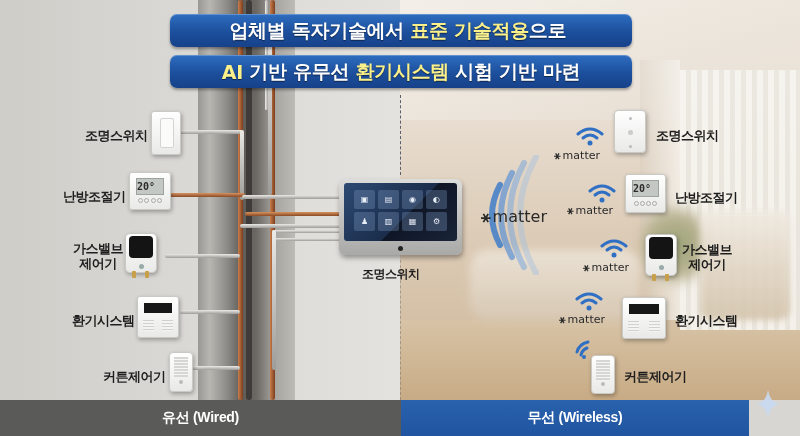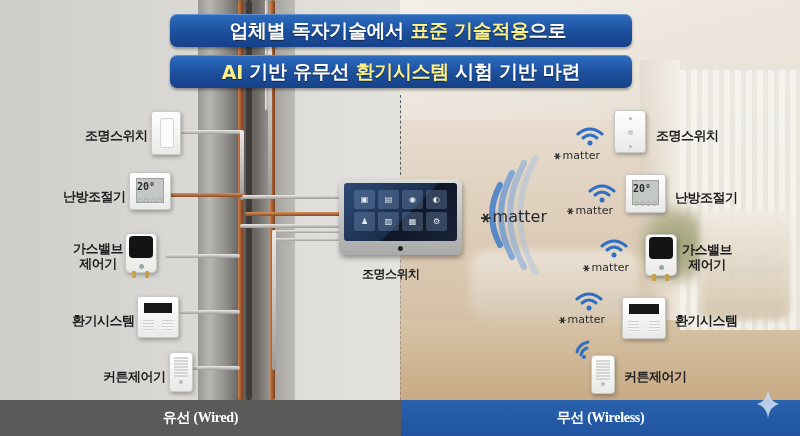--- a/index.html
+++ b/index.html
@@ -49,21 +49,21 @@
 
 
 .label{position:absolute;font-family:"DejaVu Sans",sans-serif;font-weight:bold;color:#1e1e1e;
   font-size:13px;line-height:15px;text-align:center;letter-spacing:-.5px}
 .label.multi{width:70px}
 
 
 .dev{position:absolute;background:linear-gradient(180deg,#ffffff,#e9e9e7);border:1px solid #c9c9c6;
   border-radius:3px;box-shadow:1px 2px 4px rgba(0,0,0,.3)}
 .switch-inner{position:absolute;left:8px;top:6px;width:14px;height:30px;border:1px solid #d4d4d2;border-radius:2px;background:#fbfbfa}
-.thermo-screen{position:absolute;left:6px;top:5px;right:6px;height:25px;background:#c4c8c4;border:1px solid #9ea29d;
+.thermo-screen{position:absolute;left:6px;top:5px;right:6px;height:17px;background:#c4c8c4;border:1px solid #9ea29d;
   font-family:"DejaVu Sans Mono",monospace;font-size:10px;font-weight:bold;color:#2b2b2b;text-align:right;padding-right:8px;line-height:15px}
 .thermo-btns{position:absolute;left:8px;bottom:5px;right:8px;height:6px;display:flex;justify-content:space-between}
 .thermo-btns span{width:5px;height:5px;border-radius:50%;border:1px solid #aaa}
 .gas-top{position:absolute;left:3px;top:2px;right:3px;height:22px;background:#141414;border-radius:4px}
 .gas-dot{position:absolute;left:50%;top:30px;width:5px;height:5px;margin-left:-2.5px;border-radius:50%;background:#9aa}
 .gas-tap{position:absolute;bottom:-6px;width:4px;height:7px;background:#c8a04a;border-radius:1px}
 .vent-screen{position:absolute;left:6px;top:6px;right:6px;height:10px;background:#171717}
 .vent-grill{position:absolute;bottom:6px;width:11px;height:11px;background:repeating-linear-gradient(180deg,#d0d0ce 0 1.5px,#f4f4f3 1.5px 3px)}
 .curtain-grill{position:absolute;left:4px;top:4px;right:4px;height:20px;background:repeating-linear-gradient(180deg,#d6d6d4 0 1.5px,#f6f6f5 1.5px 3px)}
 .curtain-dot{position:absolute;left:50%;bottom:7px;width:4px;height:4px;margin-left:-2px;border-radius:50%;background:#bbb}
@@ -79,23 +79,23 @@
 .wallpad-cam{position:absolute;left:50%;bottom:4px;width:5px;height:5px;margin-left:-2.5px;border-radius:50%;background:#222}
 
 
 .matter{position:absolute;display:flex;align-items:center;gap:3px;color:#2a2a2a;font-family:"DejaVu Sans",sans-serif}
 .matter .logo{font-weight:bold;letter-spacing:-1px}
 .wifi{position:absolute;width:28px;height:22px}
 .waves{position:absolute;left:478px;top:155px;width:90px;height:120px}
 
 
 .bar{position:absolute;top:400px;height:36px;display:flex;align-items:center;justify-content:center;
-  font-family:Liberation Serif, serif;font-size:14px;color:#fff;font-weight:bold;letter-spacing:-.3px}
+  font-family:Liberation Sans, sans-serif;font-size:14px;color:#fff;font-weight:bold;letter-spacing:-.3px}
 .bar-left{left:0;width:401px;background:#5a5a58}
-.bar-right{left:401px;width:399px;background:linear-gradient(180deg,#2a62ad,#2054a0)}
+.bar-right{left:401px;width:348px;background:linear-gradient(180deg,#2a62ad,#2054a0)}
 .sparkle{position:absolute;left:757px;top:390px;width:22px;height:28px}
 </style>
 </head>
 <body>
 
 <div class="scene">
 
   <div class="wall-left"></div>
   <div class="room-right"></div>
   <div class="room-ceiling"></div>

